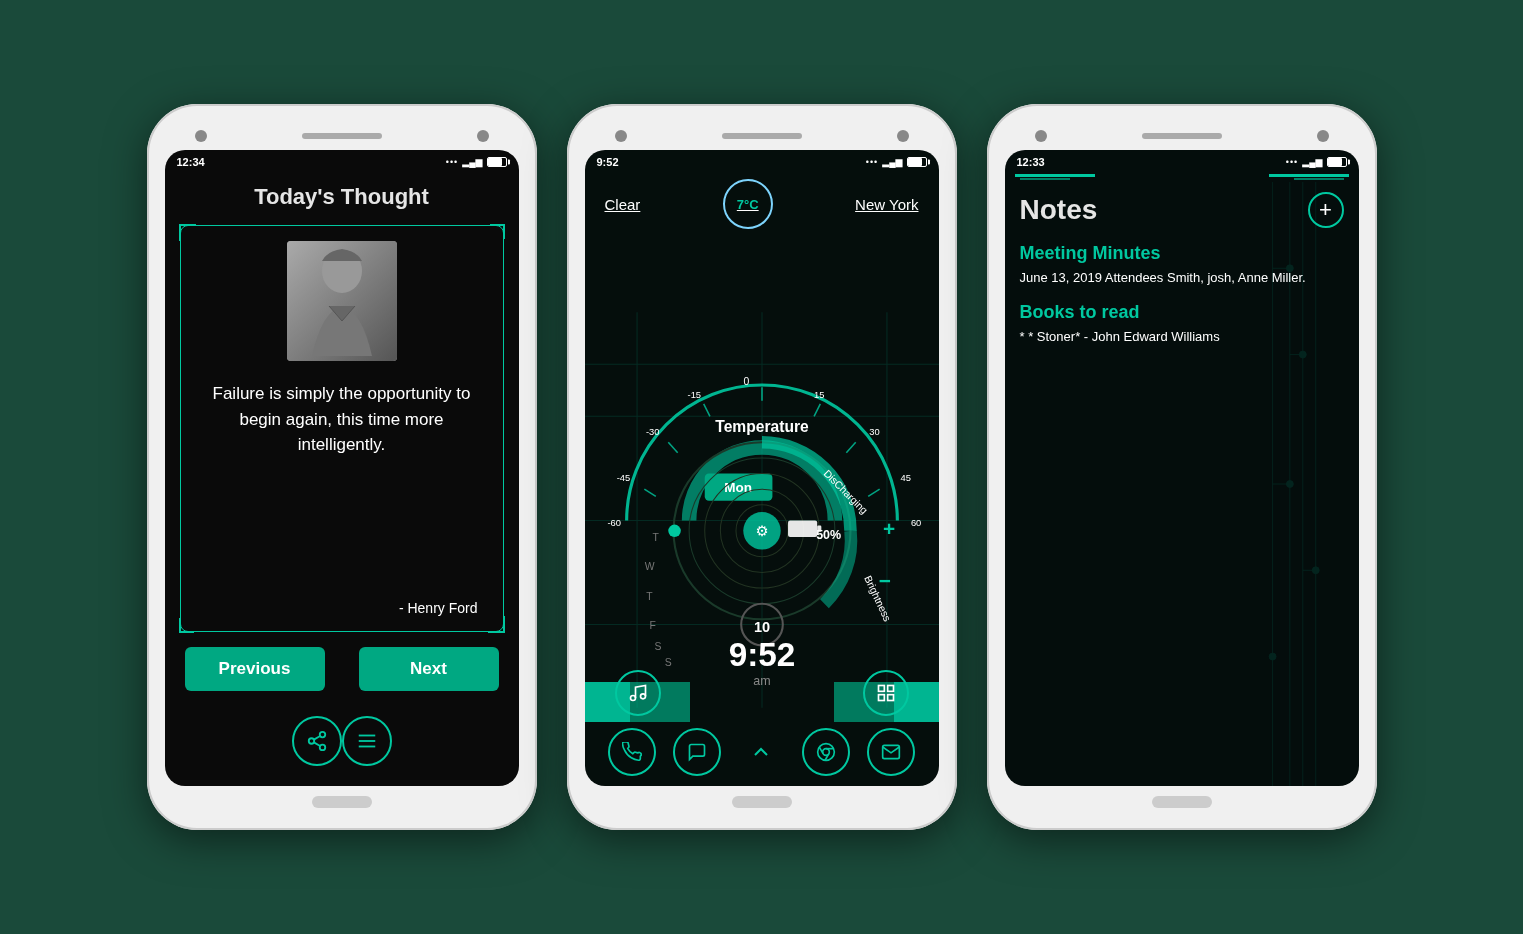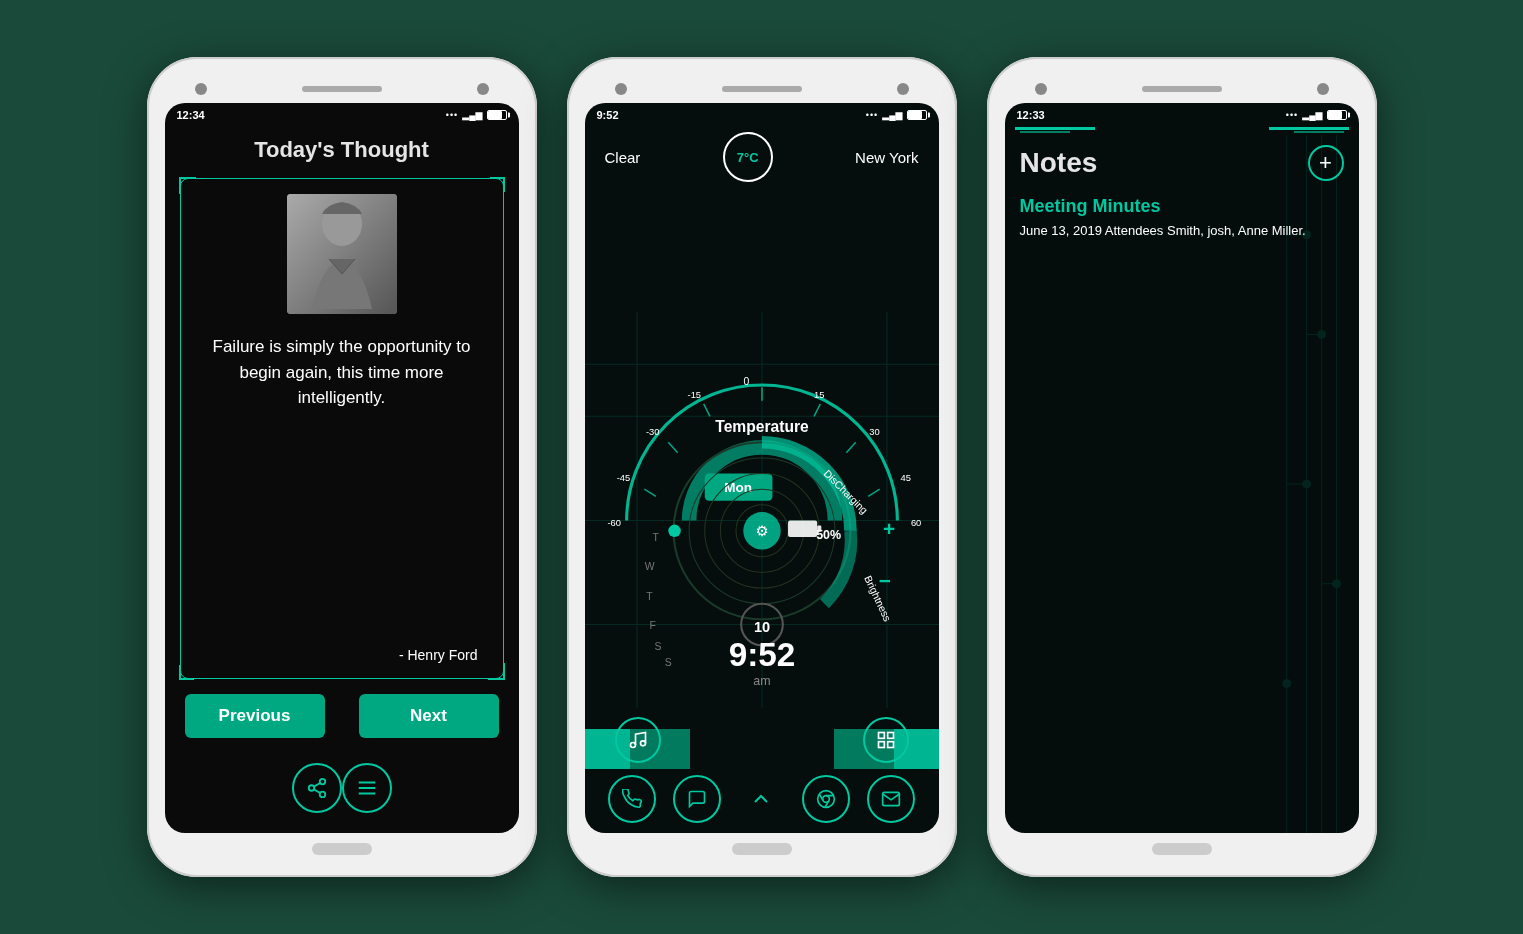--- a/index.html
+++ b/index.html
@@ -17,21 +17,21 @@
     .phones-container {
       display: flex;
       gap: 30px;
       align-items: center;
       padding: 20px;
     }
 
     
     .phone {
       width: 390px;
-      height: 820px;
+      height: 726px;
       background: #f0f0f0;
       border-radius: 50px;
       padding: 18px;
       box-shadow: 0 10px 40px rgba(0,0,0,0.5), inset 0 0 0 2px #ccc;
       position: relative;
       display: flex;
       flex-direction: column;
     }
 
     .phone-notch-area {
@@ -259,26 +259,27 @@
       position: relative;
       overflow: hidden;
     }
 
     .weather-row {
       display: flex;
       justify-content: space-between;
       align-items: center;
       padding: 5px 20px;
       color: white;
+      text-decoration: underline;
     }
 
     .weather-temp-badge {
       width: 50px;
       height: 50px;
-      border: 2px solid #ffffff;
+      border: 2px solid #7dd3fc;
       border-radius: 50%;
       display: flex;
       align-items: center;
       justify-content: center;
       color: #00c8a0;
       font-size: 13px;
       font-weight: bold;
     }
 
     .weather-label {
@@ -672,19 +673,23 @@
         <div class="notes-header">
           <h1 class="notes-title">Notes</h1>
           <div class="add-btn">+</div>
         </div>
 
         <div class="note-item">
           <div class="note-heading">Meeting Minutes</div>
           <div class="note-body">June 13, 2019 Attendees Smith, josh, Anne Miller.</div>
         </div>
 
+        <div class="note-item">
+          <div class="note-heading">Books to read</div>
+          <div class="note-body">* * Stoner* - John Edward Williams</div>
+        </div>
 
       </div>
     </div>
     <div class="phone-home-btn"></div>
   </div>
 
 </div>
 
 </body></html>

